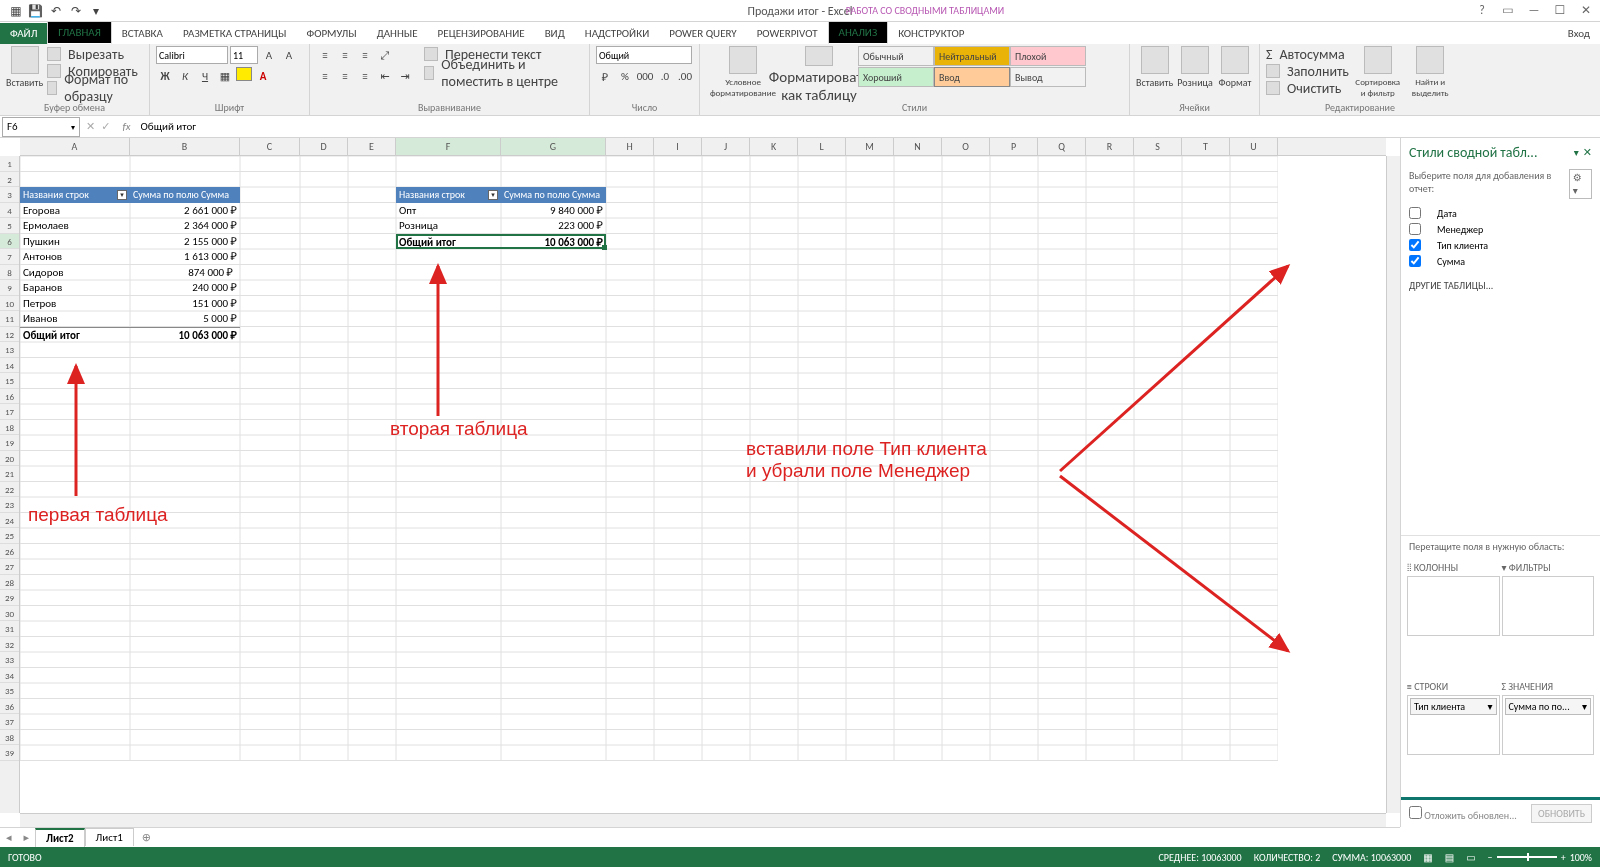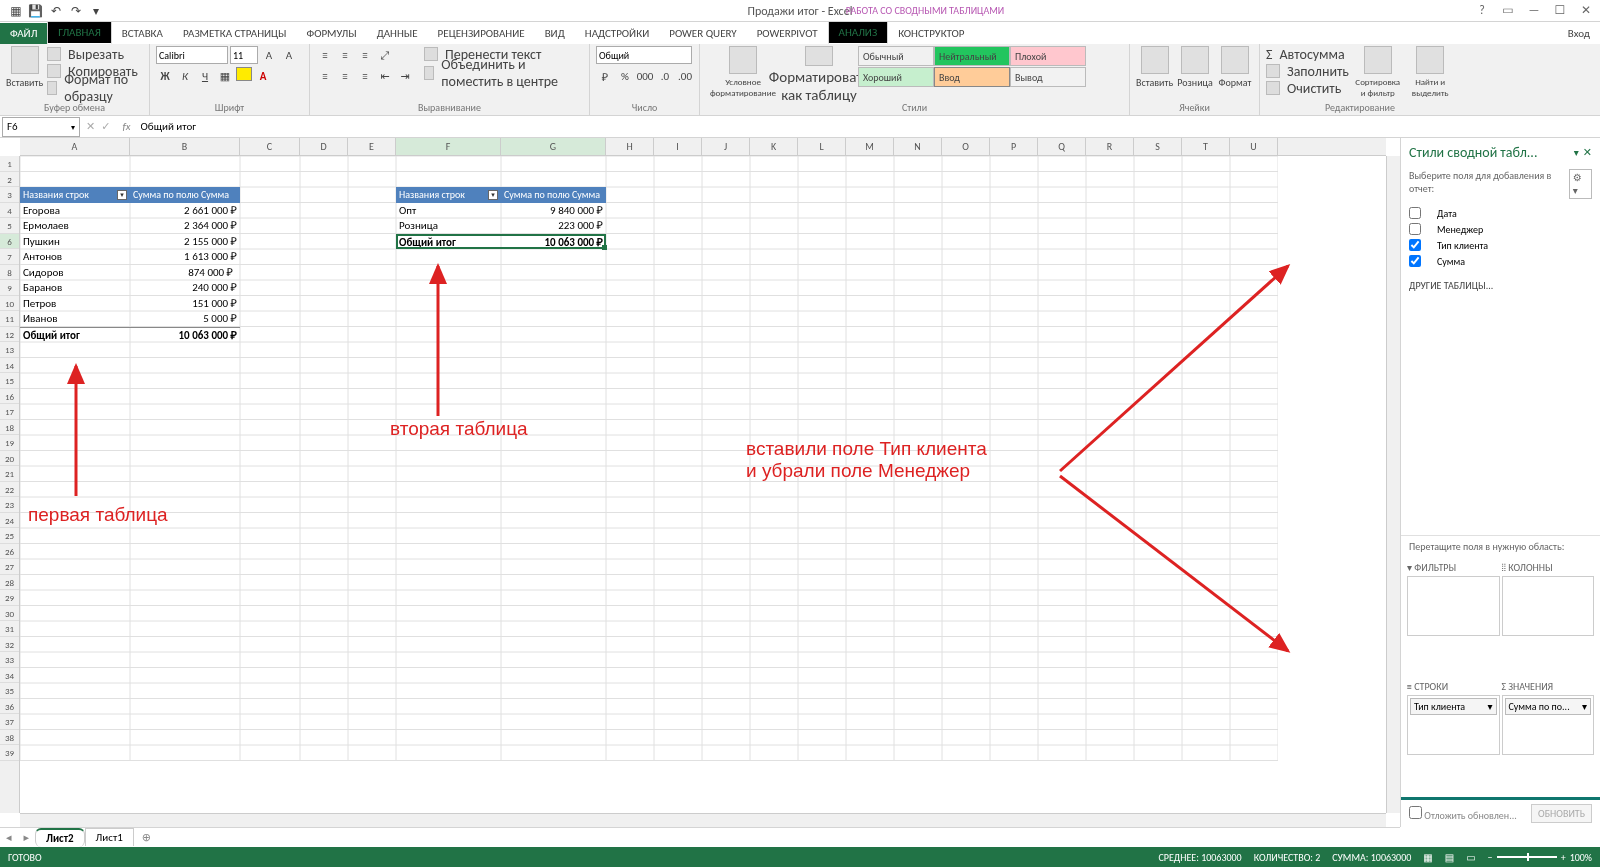--- a/index.html
+++ b/index.html
@@ -88,21 +88,21 @@
 .fp-area .ah { font-size: 10px; color: #666; padding: 2px 0; }
 .fp-area .abox { border: 1px solid #ccc; min-height: 60px; background: #fff; font-size: 10px; }
 .fp-area .abox .chip { border: 1px solid #bbb; margin: 2px; padding: 1px 3px; display: flex; justify-content: space-between; align-items: center; background: #f5f5f5; }
 .fp-footer { padding: 4px 8px; font-size: 10px; color: #888; display: flex; justify-content: space-between; align-items: center; border-top: 3px solid #0f766e; }
 .fp-footer button { font-size: 10px; padding: 2px 6px; border: 1px solid #ccc; background: #f5f5f5; color: #aaa; }
 
 
 .sheettabs { position: absolute; left: 0; right: 200px; bottom: 20px; height: 20px; background: #fff; border-top: 1px solid #d4d4d4; display: flex; align-items: center; font-size: 11px; }
 .sheettabs .nav { padding: 0 6px; color: #888; }
 .sheettabs .stab { padding: 2px 10px; border: 1px solid #ccc; border-bottom: none; background: #fff; margin-top: -1px; }
-.sheettabs .stab.active { font-weight: bold; border-top: 2px solid #217346; border-radius: 6px; }
+.sheettabs .stab.active { font-weight: bold; border-top: 2px solid #217346; }
 .sheettabs .add { padding: 0 8px; color: #888; }
 
 
 .status { position: absolute; bottom: 0; left: 0; right: 0; height: 20px; background: #217346; color: #fff; font-size: 10px; display: flex; align-items: center; padding: 0 8px; }
 .status .sl { }
 .status .sr { margin-left: auto; display: flex; gap: 12px; align-items: center; }
 .status .zoom { display: flex; align-items: center; gap: 4px; }
 .status .zline { width: 60px; height: 2px; background: #fff; position: relative; }
 .status .zline::after { content: ''; position: absolute; left: 50%; top: -3px; width: 2px; height: 8px; background: #fff; }
 </style>
@@ -245,21 +245,21 @@
           <div class="bic"></div>
           <span style="font-size:9px">Условное форматирова­ние</span>
         </div>
       <div class="bigbtn" style="width:70px">
           <div class="bic"></div>
           <span style="font-size:15px">Форматировать как таблицу</span>
         </div>
       <div class="vcol">
         <div style="display:flex">
           <div class="stylecell">Обычный</div>
-          <div class="stylecell" style="background:#22c55e">Нейтральный</div>
+          <div class="stylecell" style="background:#eab308">Нейтральный</div>
           <div class="stylecell" style="background:#ffc7ce">Плохой</div>
         </div>
         <div style="display:flex">
           <div class="stylecell" style="background:#c6efce">Хороший</div>
           <div class="stylecell" style="background:#ffcc99;border:1px solid #888">Ввод</div>
           <div class="stylecell" style="background:#f2f2f2">Вывод</div>
         </div>
       </div>
     </div>
     <div class="glabel">Стили</div>
@@ -542,25 +542,25 @@
         <label class="fp-item">
           <input type="checkbox" checked="" style="">
           <span>Сумма</span>
         </label>
       </div>
     <div class="fp-other">ДРУГИЕ ТАБЛИЦЫ...</div>
     <div style="flex:1"></div>
     <div class="fp-drag">Перетащите поля в нужную область:</div>
     <div class="fp-areas">
       <div class="fp-area">
+          <div class="ah">⦙⦙ <span>КОЛОННЫ</span></div>
+          <div class="abox"></div>
+        </div>
+      <div class="fp-area">
           <div class="ah">▾ <span>ФИЛЬТРЫ</span></div>
-          <div class="abox"></div>
-        </div>
-      <div class="fp-area">
-          <div class="ah">⦙⦙ <span>КОЛОННЫ</span></div>
           <div class="abox"></div>
         </div>
       <div class="fp-area">
           <div class="ah">≡ <span>СТРОКИ</span></div>
           <div class="abox">
             <div class="chip">
               <span>Тип клиента</span>
               <span>▾</span>
             </div>
           </div>

